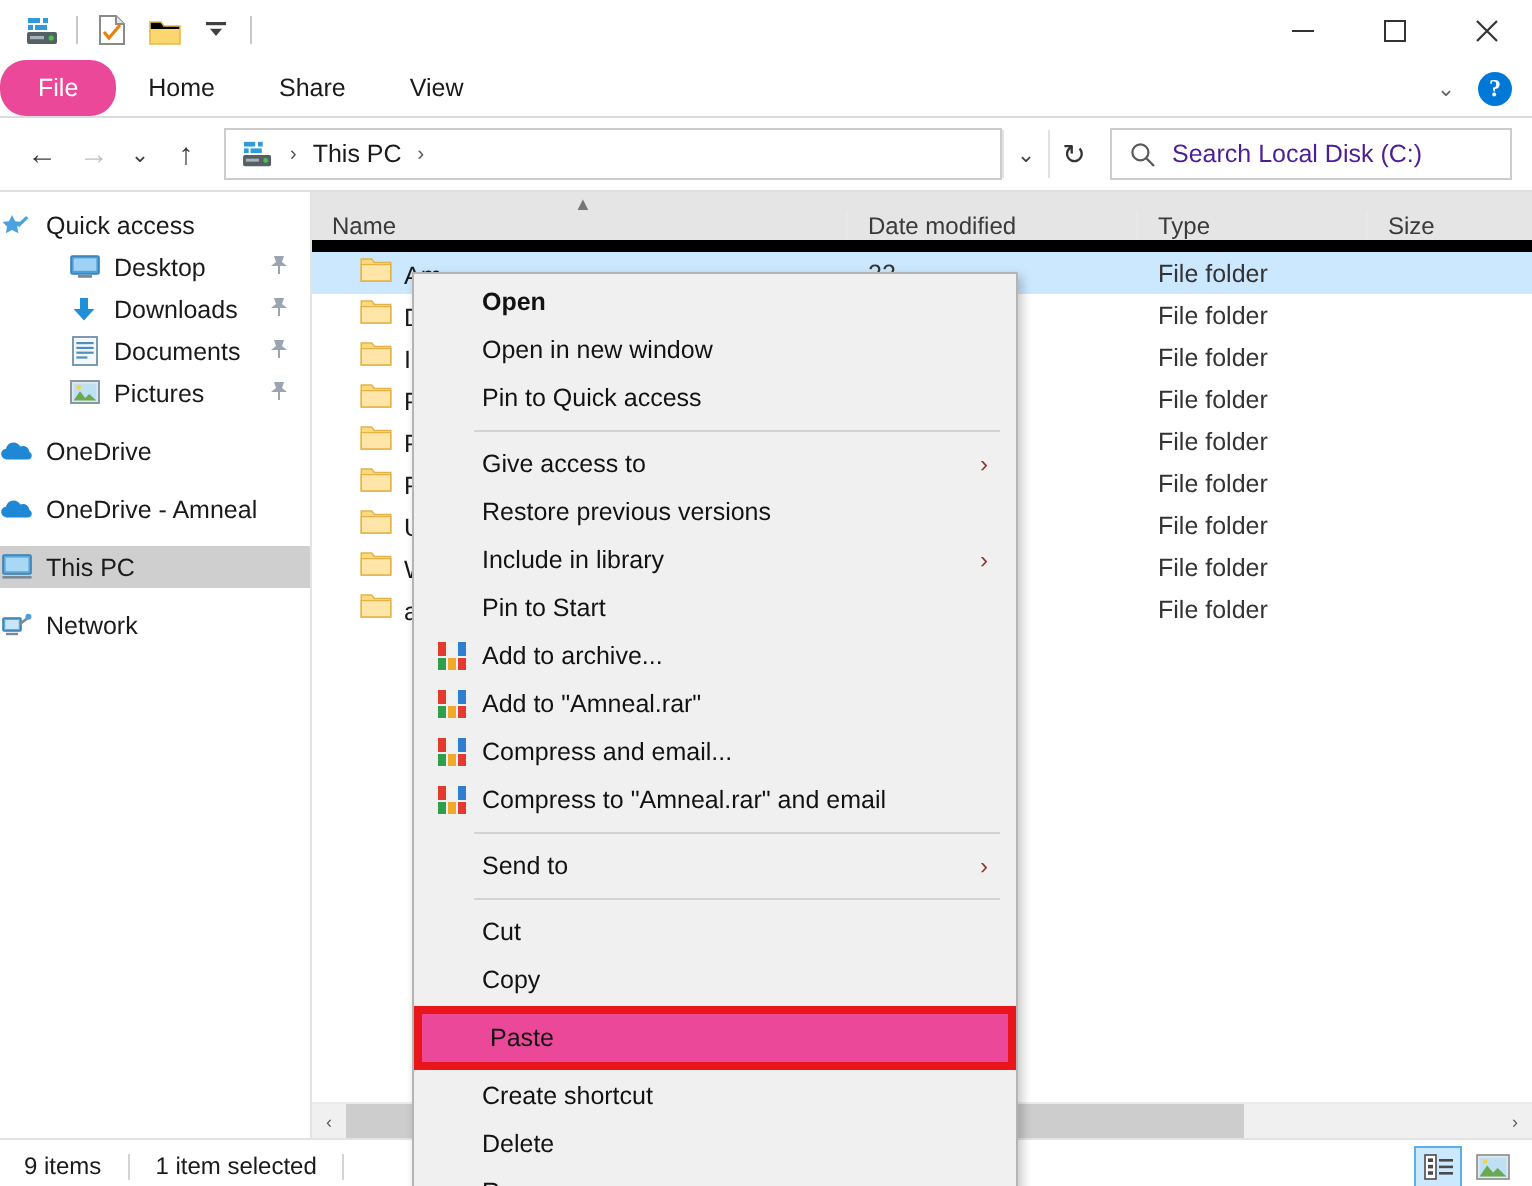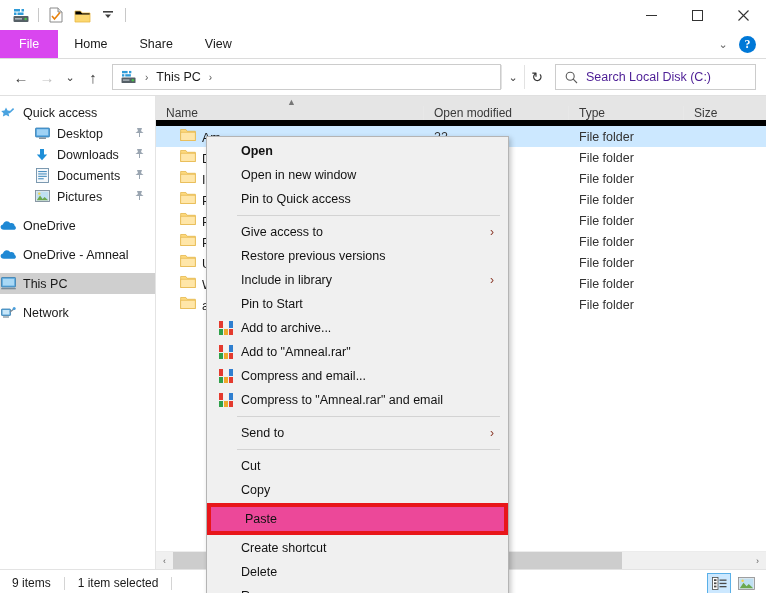--- a/index.html
+++ b/index.html
@@ -74,23 +74,24 @@
   }
   .tab {
     padding: 0 16px;
     display: flex;
     align-items: center;
     font-size: 12.5px;
     color: #1a1a1a;
     height: 28px;
   }
   .tab.file {
-    background: #d946ef;
+    background: #ec4899;
     color: #ffffff;
     padding: 0 19px;
+    border-radius: 13px;
   }
   .ribbon-right {
     position: absolute;
     right: 4px;
     top: 0;
     height: 28px;
     display: flex;
     align-items: center;
     gap: 8px;
     padding-right: 6px;
@@ -668,21 +669,21 @@
           <rect x="2" y="10.4" width="6" height="1.2" fill="#7a8a96"></rect>
         </svg>
       </span>
       <span>Network</span>
     </div>
   </div>
 
   <div class="filepane">
     <div class="colheader">
       <div class="col c-name">Name</div>
-      <div class="col c-date">Open modified</div>
+      <div class="col c-date">Date modified</div>
       <div class="col c-type">Type</div>
       <div class="col c-size">Size</div>
       <div class="sortcaret">▲</div>
     </div>
 
     <div class="rows" id="rows-container">
         <div class="frow selected">
           <div class="cell c-name">
             <span><svg class="folder-ico" viewBox="0 0 17 15">
                 <path d="M0.6 1.6 h5.6 l1.4 1.9 H16.4 v9.9 H0.6 Z" fill="#fdd97e" stroke="#e3b445" stroke-width="0.8"></path>

